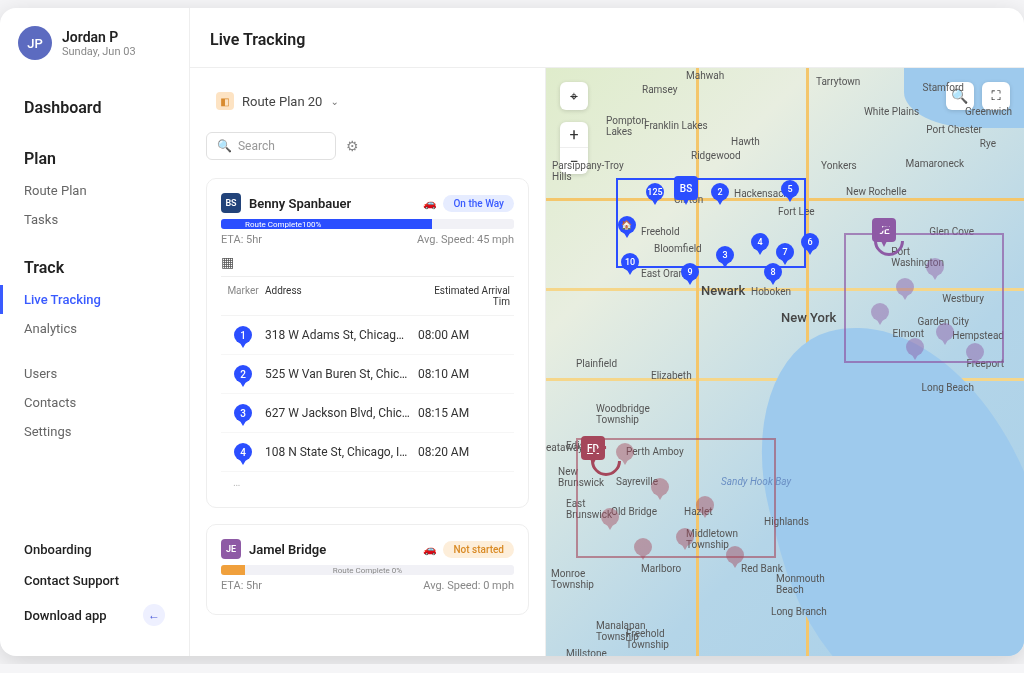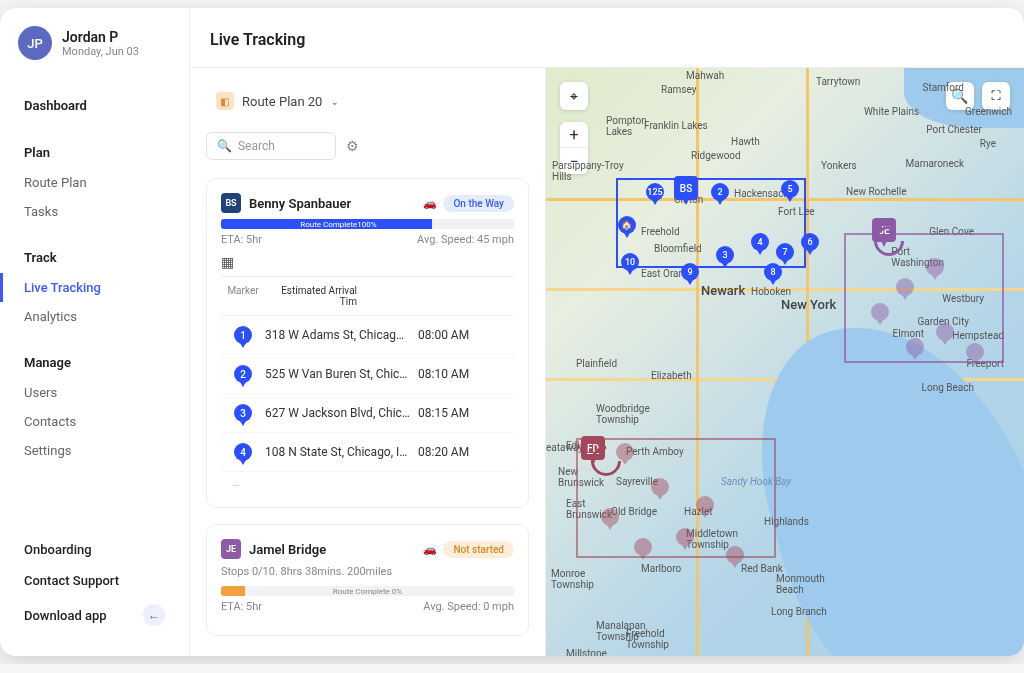--- a/index.html
+++ b/index.html
@@ -7,21 +7,21 @@
 .app { width: 1024px; height: 648px; background: #fff; border-radius: 16px; overflow: hidden; display: flex; box-shadow: 0 6px 24px rgba(0,0,0,0.15); margin: 8px auto; }
 
 
 .sidebar { width: 190px; border-right: 1px solid #eee; display: flex; flex-direction: column; padding: 18px 0; }
 .user-block { display: flex; align-items: center; gap: 10px; padding: 0 18px 22px; }
 .avatar { width: 34px; height: 34px; border-radius: 50%; background: #5c6bc0; color: #fff; display: flex; align-items: center; justify-content: center; font-size: 13px; font-weight: 500; }
 .user-name { font-size: 14px; font-weight: 600; color: #222; }
 .user-date { font-size: 11px; color: #888; }
 
 .nav-section { padding: 8px 0; }
-.nav-header { font-size: 13px; font-weight: 600; color: #222; padding: 8px 24px; }
+.nav-header { font-size: 16px; font-weight: 600; color: #222; padding: 8px 24px; }
 .nav-item { font-size: 13px; color: #666; padding: 7px 24px; cursor: pointer; }
 .nav-item.active { color: #3a5bff; font-weight: 500; border-left: 3px solid #3a5bff; padding-left: 21px; }
 
 .sidebar-footer { margin-top: auto; padding-bottom: 4px; }
 .footer-item { font-size: 13px; font-weight: 500; color: #222; padding: 8px 24px; cursor: pointer; display:flex; align-items:center; justify-content:space-between;}
 .dl-icon{ width:22px;height:22px;border-radius:50%;background:#eef0ff;color:#4a5bd8;display:flex;align-items:center;justify-content:center;font-size:12px;}
 
 
 .main { flex: 1; display: flex; flex-direction: column; }
 .page-title { font-size: 16px; font-weight: 600; color: #222; padding: 22px 20px 18px; }
@@ -45,21 +45,21 @@
 .dc-name { font-size: 13px; font-weight: 600; color: #222; }
 .dc-right { display: flex; align-items: center; gap: 6px; }
 .car-icon{ font-size:11px;}
 .status-pill { font-size: 10px; padding: 3px 10px; border-radius: 10px; font-weight: 500; }
 .status-blue { background: #e6ecff; color: #3a5bff; }
 .status-orange { background: #fdeeda; color: #d98a24; }
 .car-blue{color:#3a5bff;} .car-orange{color:#d98a24;}
 
 .dc-stats { font-size: 11px; color: #888; margin-bottom: 8px; }
 .progress-track { width: 100%; height: 10px; background: #f1f1f6; border-radius: 3px; overflow: hidden; position: relative; margin-bottom: 4px; display:flex;align-items:center;}
-.progress-fill { height: 100%; display:flex;align-items:center;justify-content:center;padding-left:24px;}
+.progress-fill { height: 100%; display:flex;align-items:center;padding-left:24px;}
 .progress-label { font-size: 8px; color:#fff; white-space:nowrap; z-index:1;}
 .progress-label-gray{font-size:8px;color:#888;position:absolute;left:50%;transform:translateX(-50%);}
 .fill-blue { background: #2b4eff; }
 .fill-orange { background: #f0a03c; width:6px;}
 .dc-bottom { display: flex; justify-content: space-between; font-size: 11px; color: #888; margin-bottom: 8px; }
 
 .grid-icon{ color:#555;font-size:14px;margin:6px 0;}
 .stops-table { width: 100%; font-size: 12px; border-top:1px solid #eee;}
 .st-head { display: flex; padding: 8px 0; font-size: 10px; color: #888; border-bottom:1px solid #f3f3f3;}
 .st-row { display: flex; align-items: center; padding: 10px 0; border-bottom: 1px solid #f6f6f6; }
@@ -110,39 +110,38 @@
 </head>
 <body>
 
 <div class="app">
 
   <aside class="sidebar">
     <div class="user-block">
       <div class="avatar">JP</div>
       <div>
         <div class="user-name">Jordan P</div>
-        <div class="user-date">Monday, Jun 03</div>
+        <div class="user-date">Sunday, Jun 03</div>
       </div>
     </div>
 
     <div class="nav-section">
       <div class="nav-header">Dashboard</div>
     </div>
     <div class="nav-section">
       <div class="nav-header">Plan</div>
       <div class="nav-item">Route Plan</div>
       <div class="nav-item">Tasks</div>
     </div>
     <div class="nav-section">
       <div class="nav-header">Track</div>
       <div class="nav-item active">Live Tracking</div>
       <div class="nav-item">Analytics</div>
     </div>
     <div class="nav-section">
-      <div class="nav-header">Manage</div>
       <div class="nav-item">Users</div>
       <div class="nav-item">Contacts</div>
       <div class="nav-item">Settings</div>
     </div>
 
     <div class="sidebar-footer">
       <div class="footer-item">Onboarding</div>
       <div class="footer-item">Contact Support</div>
       <div class="footer-item">
         <span>Download app</span>
@@ -190,20 +189,21 @@
               </div>
           </div>
           <div class="dc-bottom">
             <span>ETA: 5hr</span>
             <span>Avg. Speed: 45 mph</span>
           </div>
           <div class="grid-icon">▦</div>
           <div class="stops-table">
             <div class="st-head">
               <div class="col-marker">Marker</div>
+              <div class="col-address">Address</div>
               <div class="col-eta">Estimated Arrival Tim</div>
             </div>
             <div class="st-row">
               <div class="col-marker">
                   <div class="marker-pin">1</div>
                 </div>
               <div class="col-address">318 W Adams St, Chicago, IL 60606…</div>
               <div class="col-eta">08:00 AM</div>
             </div>
             <div class="st-row">
@@ -236,21 +236,20 @@
           <div class="dc-header">
             <div class="dc-left">
               <div class="dc-avatar" style="background:#8e5aa5">JE</div>
               <div class="dc-name">Jamel Bridge</div>
             </div>
             <div class="dc-right">
               <span class="car-icon car-orange">🚗</span>
               <span class="status-pill status-orange">Not started</span>
             </div>
           </div>
-          <div class="dc-stats">Stops  0/10.  8hrs 38mins.  200miles</div>
           <div class="progress-track">
             <div class="progress-fill fill-orange"></div>
             <span class="progress-label-gray">Route Complete 0%</span>
           </div>
           <div class="dc-bottom">
             <span>ETA: 5hr</span>
             <span>Avg. Speed: 0 mph</span>
           </div>
         </div>
 
@@ -271,32 +270,32 @@
         </div>
 
         <div class="map-ctrl ctrl-locate">⌖</div>
         <div class="map-ctrl ctrl-zoom">
           <div>+</div>
           <div>−</div>
         </div>
         <div class="map-ctrl ctrl-search">🔍</div>
         <div class="map-ctrl ctrl-full">⛶</div>
 
-        <div class="map-label lg" style="top:229px;left:235px">New York</div>
+        <div class="map-label lg" style="top:242px;left:235px">New York</div>
         <div class="map-label lg" style="top:215px;left:155px">Newark</div>
         <div class="map-label" style="top:92px;left:275px">Yonkers</div>
         <div class="map-label" style="top:38px;left:318px">White Plains</div>
         <div class="map-label" style="top:38px;right:12px">Greenwich</div>
         <div class="map-label" style="top:56px;right:42px">Port Chester</div>
         <div class="map-label" style="top:90px;right:60px">Mamaroneck</div>
         <div class="map-label" style="top:70px;right:28px">Rye</div>
         <div class="map-label" style="top:118px;left:300px">New Rochelle</div>
         <div class="map-label" style="top:8px;left:270px">Tarrytown</div>
         <div class="map-label" style="top:2px;left:140px">Mahwah</div>
-        <div class="map-label" style="top:16px;left:115px">Ramsey</div>
+        <div class="map-label" style="top:16px;left:96px">Ramsey</div>
         <div class="map-label" style="top:52px;left:98px">Franklin Lakes</div>
         <div class="map-label" style="top:126px;left:128px">Clifton</div>
         <div class="map-label" style="top:158px;left:95px">Freehold</div>
         <div class="map-label" style="top:175px;left:108px">Bloomfield</div>
         <div class="map-label" style="top:200px;left:95px">East Orange</div>
         <div class="map-label" style="top:120px;left:188px">Hackensack</div>
         <div class="map-label" style="top:138px;left:232px">Fort Lee</div>
         <div class="map-label" style="top:218px;left:205px">Hoboken</div>
         <div class="map-label" style="top:302px;left:105px">Elizabeth</div>
         <div class="map-label" style="top:372px;left:20px">Edison</div>

